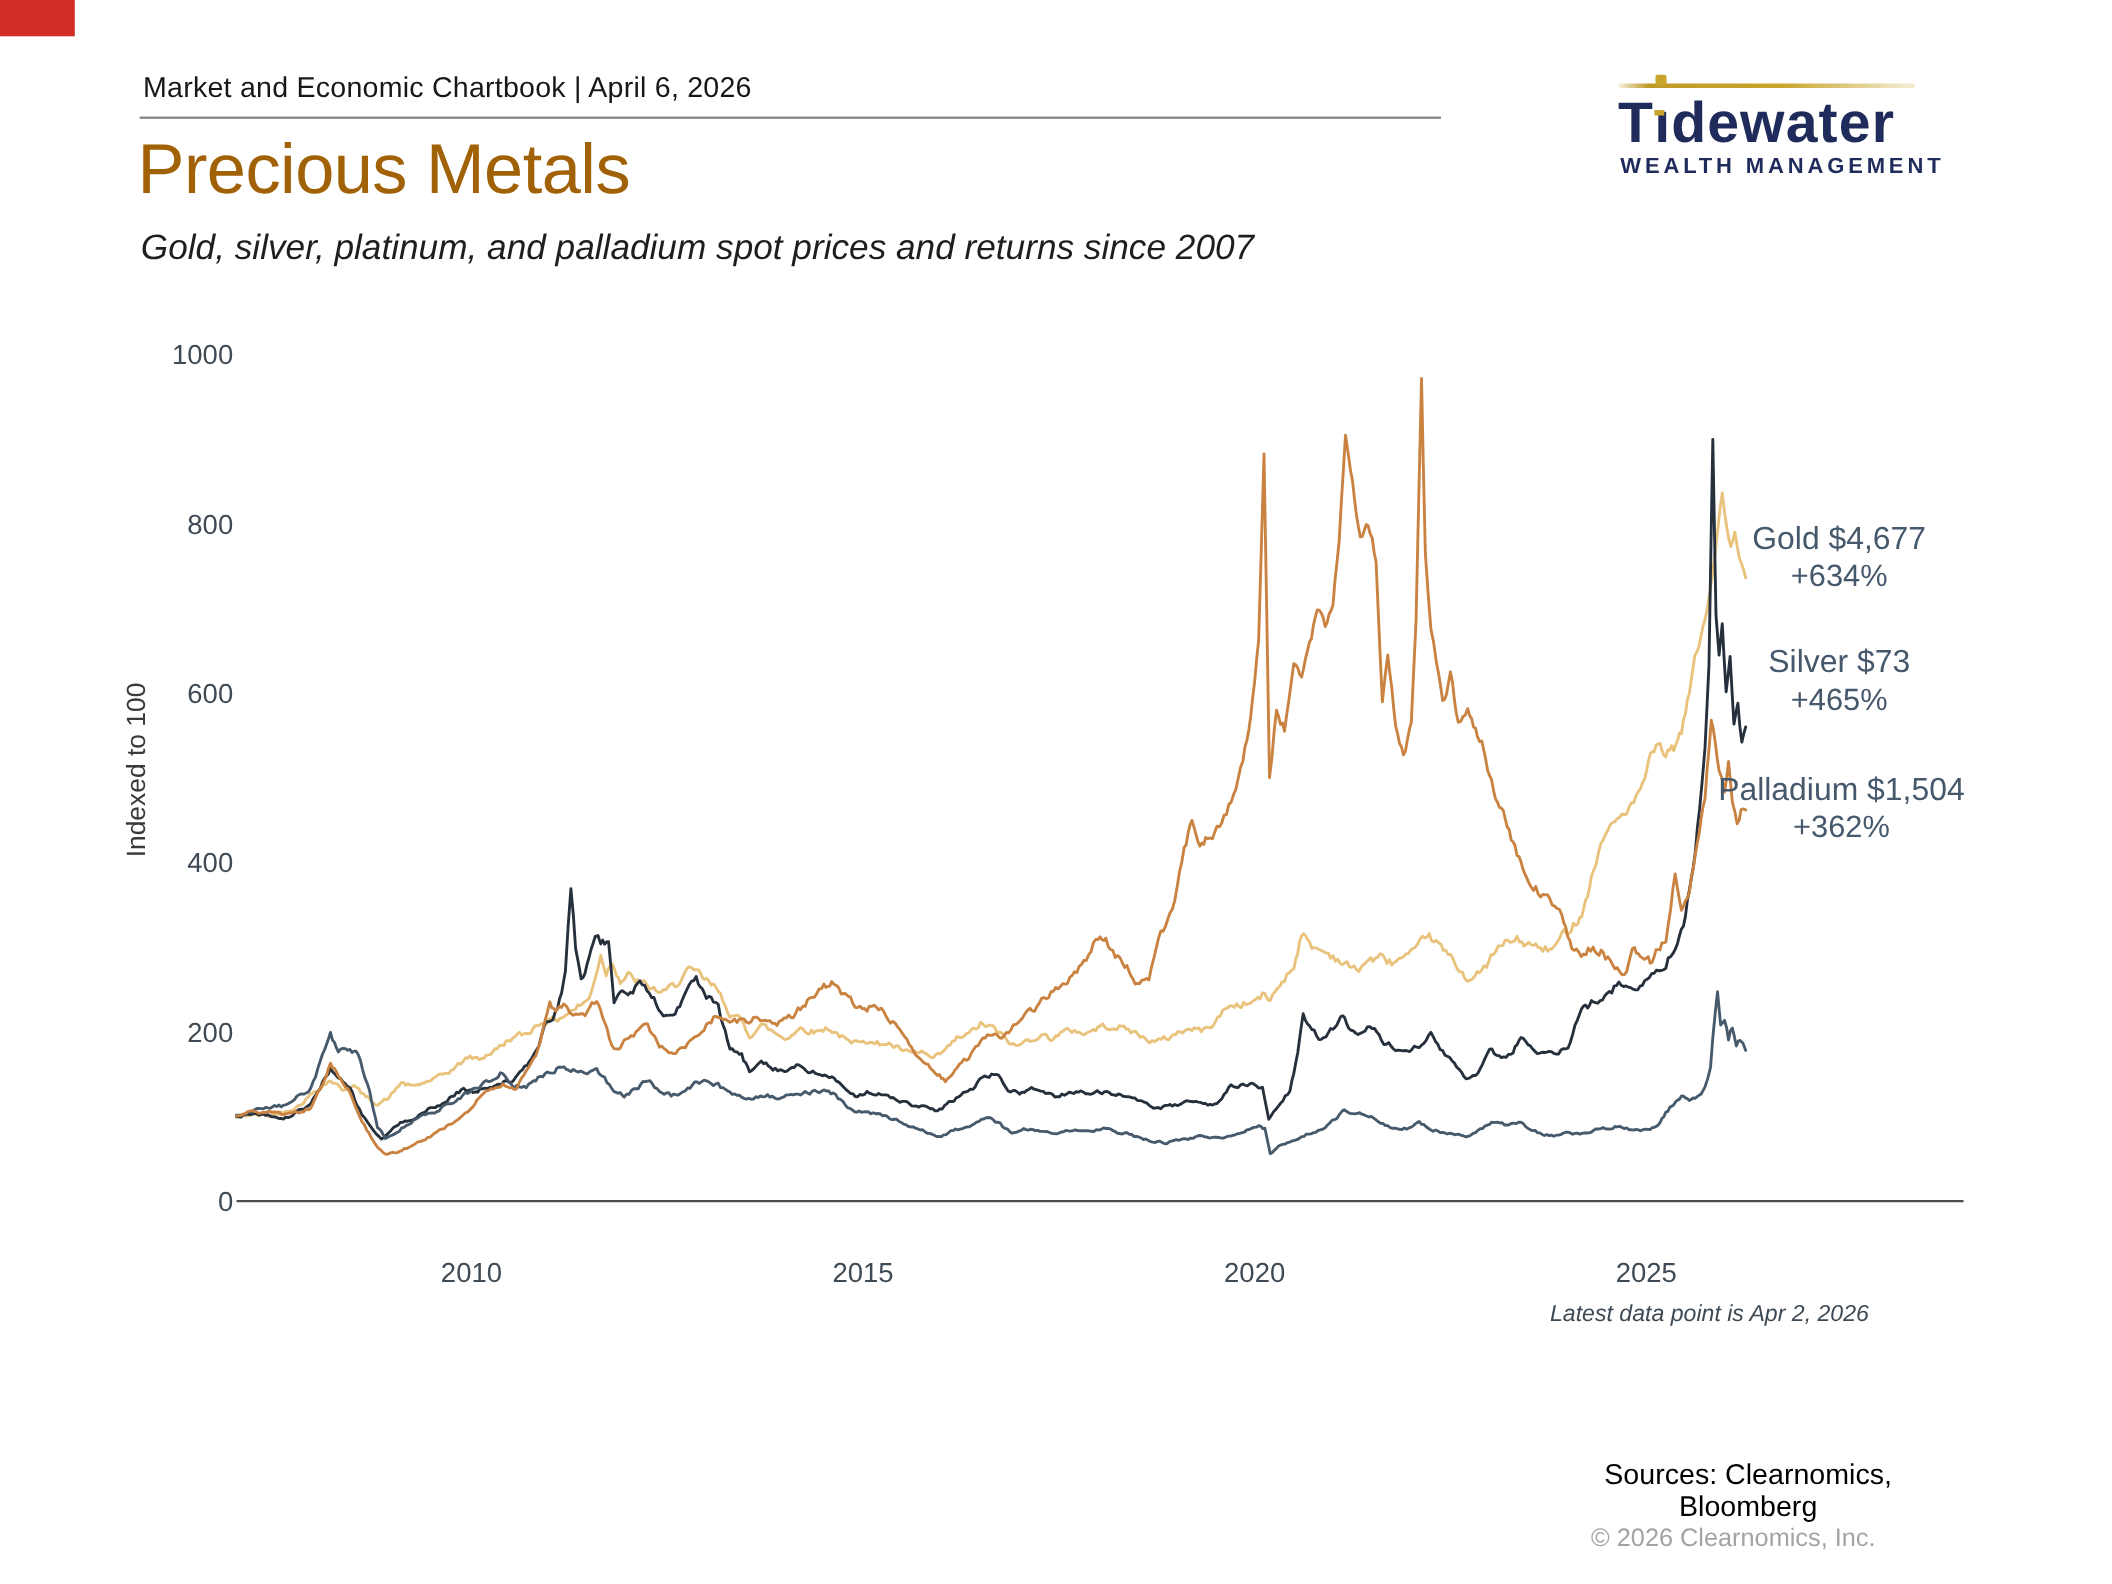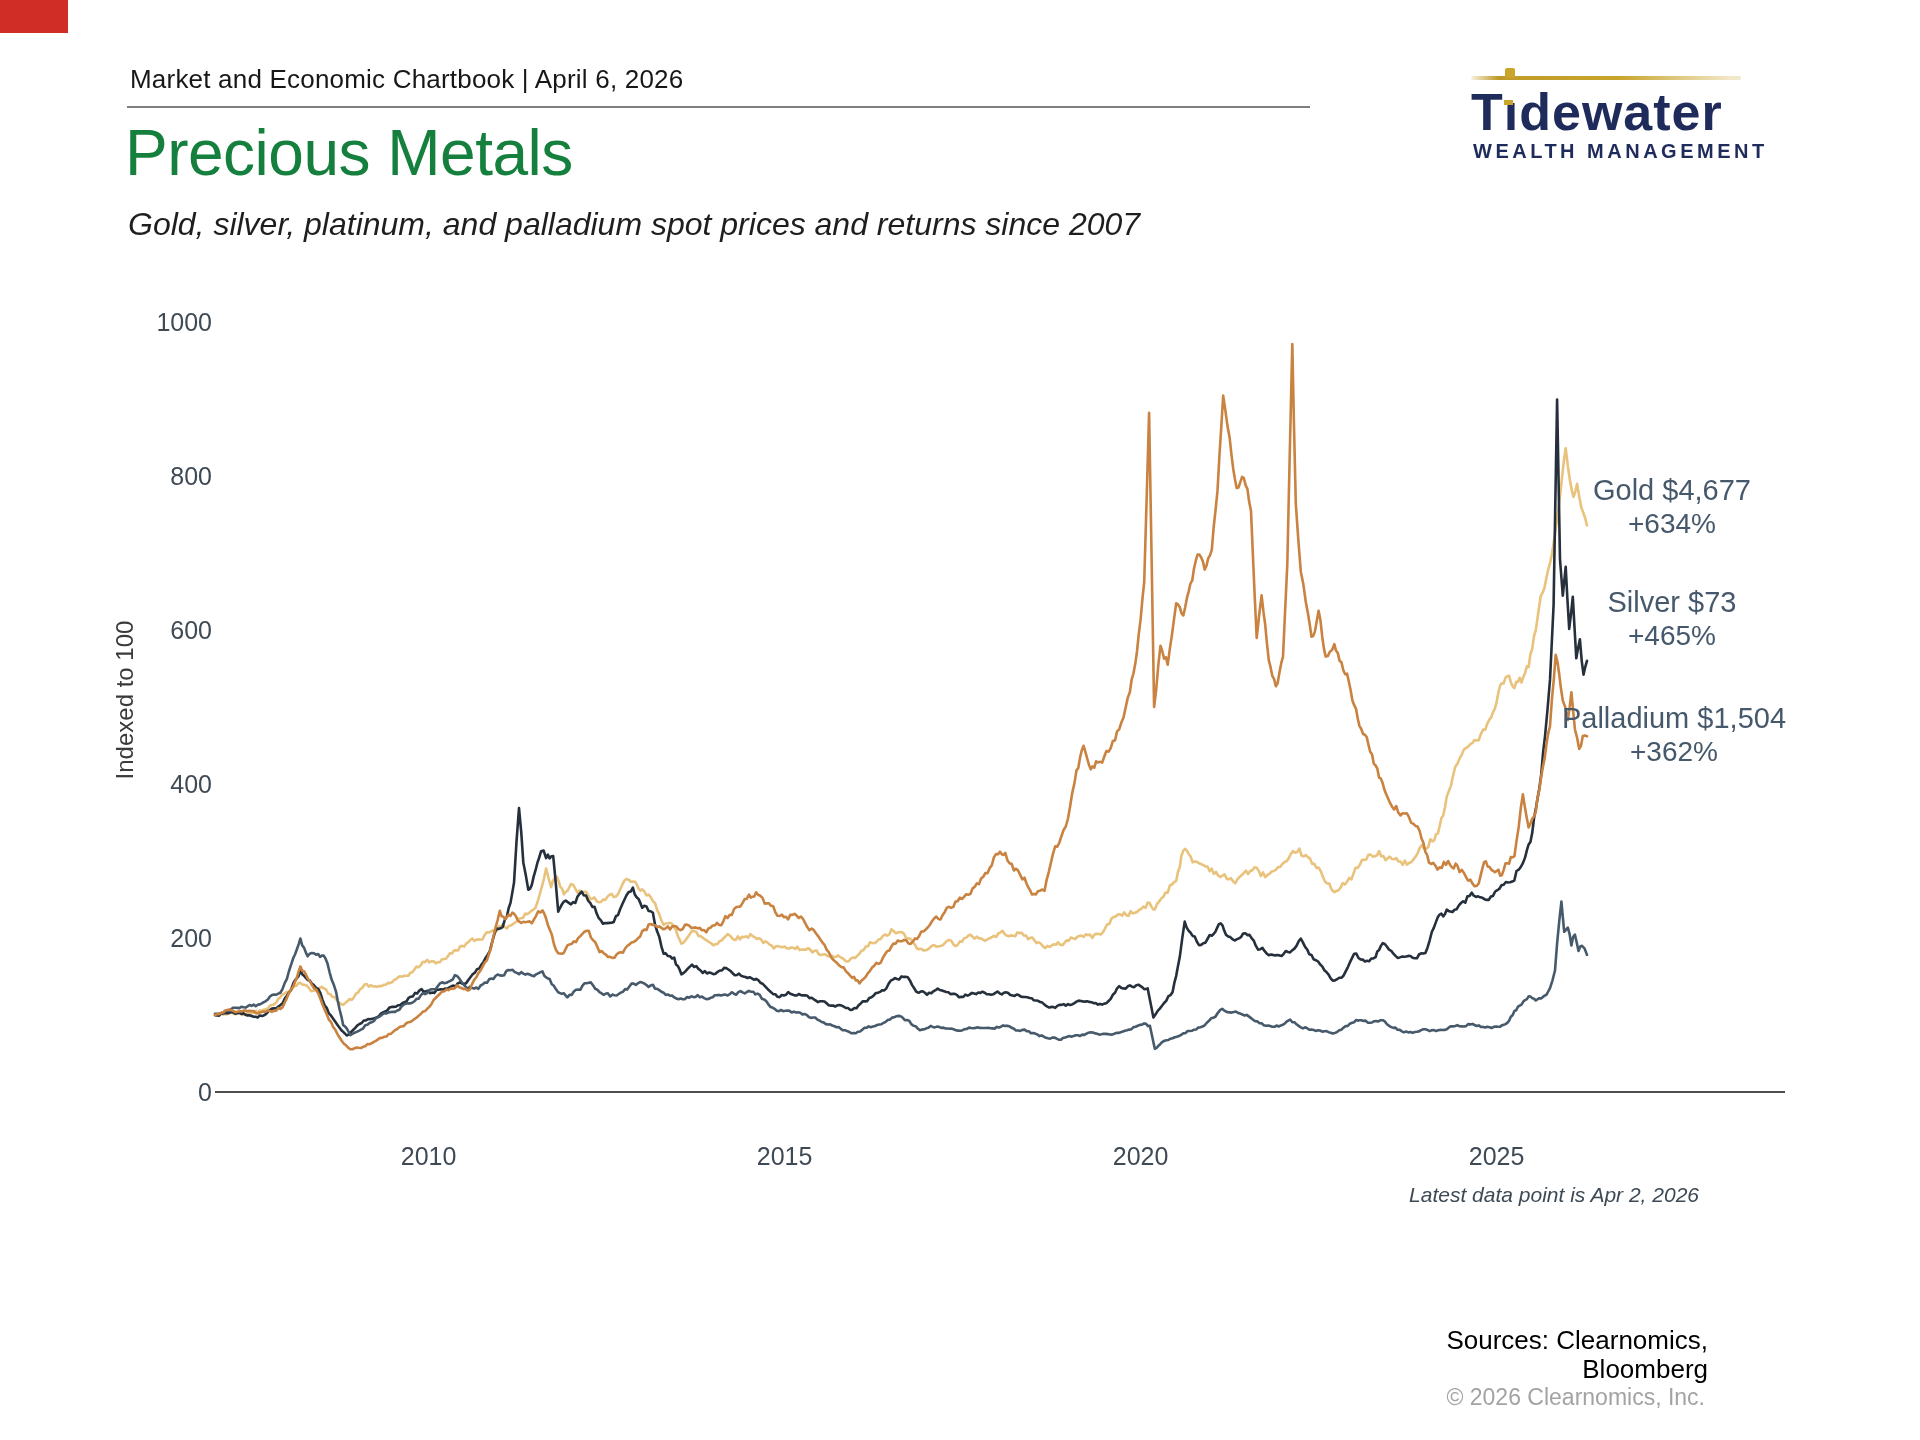--- a/index.html
+++ b/index.html
@@ -5,21 +5,21 @@
   html,body{margin:0;padding:0;background:#fff;}
   .page{position:relative;width:1852px;height:1440px;background:#ffffff;
         font-family:"Liberation Sans",sans-serif;overflow:hidden;}
 
   .corner-accent{position:absolute;left:0;top:0;width:68px;height:33px;}
 
   .eyebrow{position:absolute;left:130px;top:64px;font-size:26px;font-weight:500;
            color:#171717;letter-spacing:0.2px;}
   .divider{position:absolute;left:127px;top:106px;width:1183px;height:2px;background:#7f7f7f;}
   .page-title{position:absolute;left:125px;top:116px;font-size:64px;font-weight:500;
-              color:#15803d;letter-spacing:-0.5px;}
+              color:#a16207;letter-spacing:-0.5px;}
   .page-subtitle{position:absolute;left:128px;top:206px;font-size:32px;font-style:italic;
                  font-weight:500;color:#1e1e1e;}
 
   
   .logo{position:absolute;left:1471px;top:58px;width:275px;}
   .logo-line{position:absolute;left:0;top:18px;width:270px;height:4px;border-radius:2px;
              background:linear-gradient(to right,rgba(201,162,42,.15),#c09a29 10%,#c9a52c 55%,rgba(201,162,42,.25) 96%);}
   .logo-word{position:absolute;left:0;top:24px;font-size:52px;font-weight:bold;
              color:#1f2b5b;letter-spacing:1px;}
   .logo-i{position:relative;display:inline-block;}
@@ -43,21 +43,21 @@
   .endlabel{position:absolute;width:320px;text-align:center;color:#46586b;
             font-size:29px;line-height:34px;}
   .endlabel .ret{font-size:28px;}
   .el-gold{left:1512px;top:473px;}
   .el-silver{left:1512px;top:585px;}
   .el-palladium{left:1514px;top:701px;}
   .el-platinum{left:1512px;top:921px;}
 
   .latest-note{position:absolute;right:153px;top:1183px;font-size:21px;font-style:italic;
                font-weight:500;color:#3d4954;}
-  .sources{position:absolute;right:144px;top:1326px;text-align:right;font-size:26px;
+  .sources{position:absolute;right:132px;top:1326px;text-align:center;font-size:26px;
            color:#000;line-height:29px;}
   .copyright{position:absolute;right:147px;top:1384px;text-align:right;font-size:23px;
              color:#a3a3a3;}
 </style>
 </head>
 <body>
 
 <div class="page">
 
   <div class="corner-accent" style="background: rgb(207, 45, 38);"></div>

